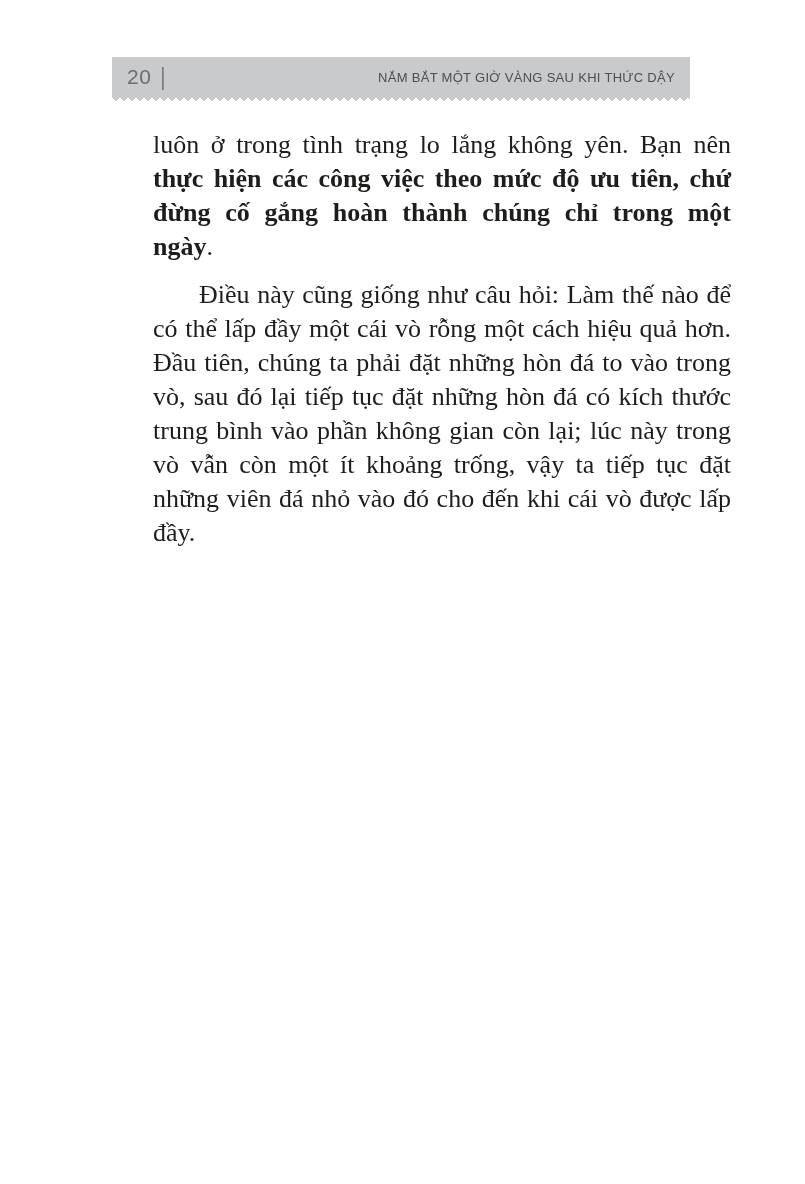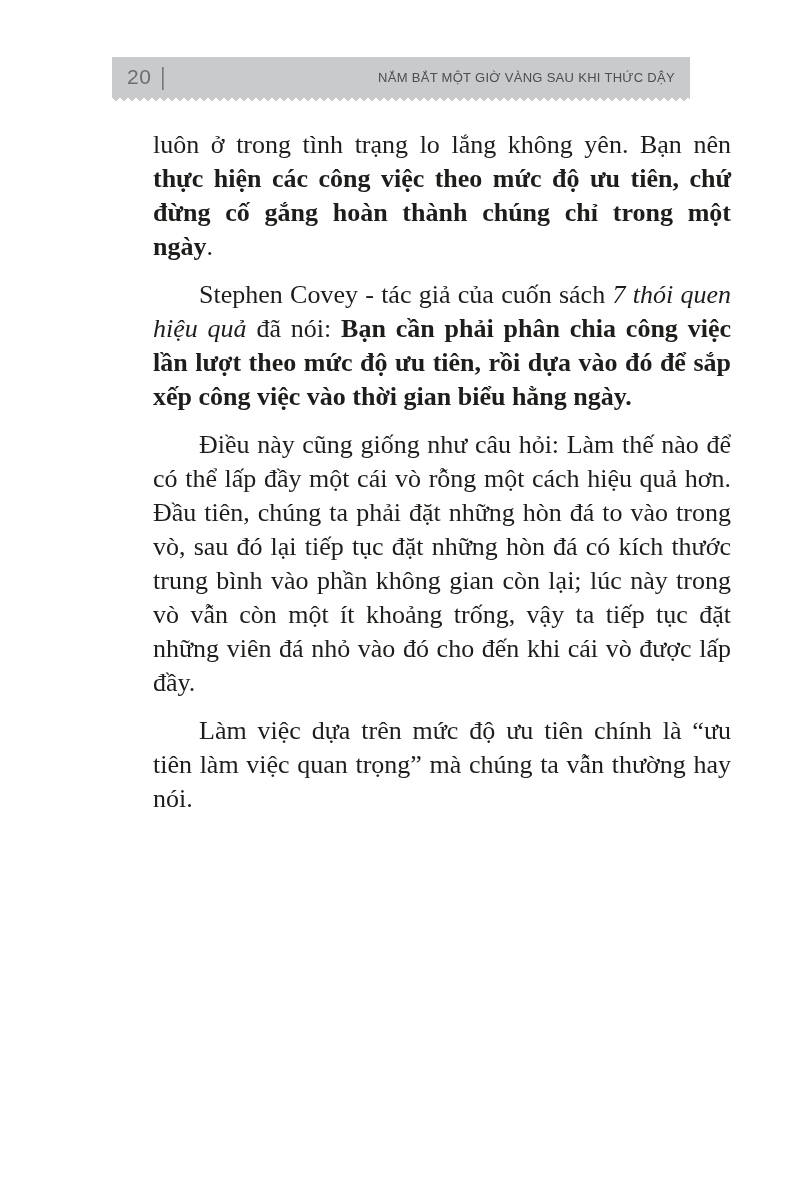--- a/index.html
+++ b/index.html
@@ -79,18 +79,16 @@
     <div class="header-left">
       <span class="page-number">20</span>
       <span class="separator">|</span>
     </div>
     <div class="running-title">NẮM BẮT MỘT GIỜ VÀNG SAU KHI THỨC DẬY</div>
     <div class="zigzag"></div>
   </header>
 
   <main class="body-text" id="paragraphs">
       <p class="para"><span class="seg-regular">luôn ở trong tình trạng lo lắng không yên. Bạn nên </span><span class="seg-bold">thực hiện các công việc theo mức độ ưu tiên, chứ đừng cố gắng hoàn thành chúng chỉ trong một ngày</span><span class="seg-regular">.</span></p>
-      <p class="para indent"><span class="seg-regular">Stephen Covey - tác giả của cuốn sách </span><span class="seg-italic">7 thói quen hiệu quả</span><span class="seg-regular"> đã nói: </span><span class="seg-bold">Bạn cần phải phân chia công việc lần lượt theo mức độ ưu tiên, rồi dựa vào đó để sắp xếp công việc vào thời gian biểu hằng ngày.</span></p>
       <p class="para indent"><span class="seg-regular">Điều này cũng giống như câu hỏi: Làm thế nào để có thể lấp đầy một cái vò rỗng một cách hiệu quả hơn. Đầu tiên, chúng ta phải đặt những hòn đá to vào trong vò, sau đó lại tiếp tục đặt những hòn đá có kích thước trung bình vào phần không gian còn lại; lúc này trong vò vẫn còn một ít khoảng trống, vậy ta tiếp tục đặt những viên đá nhỏ vào đó cho đến khi cái vò được lấp đầy.</span></p>
-      <p class="para indent"><span class="seg-regular">Làm việc dựa trên mức độ ưu tiên chính là “ưu tiên làm việc quan trọng” mà chúng ta vẫn thường hay nói.</span></p>
     </main>
 
 </div>
 
 </body></html>

